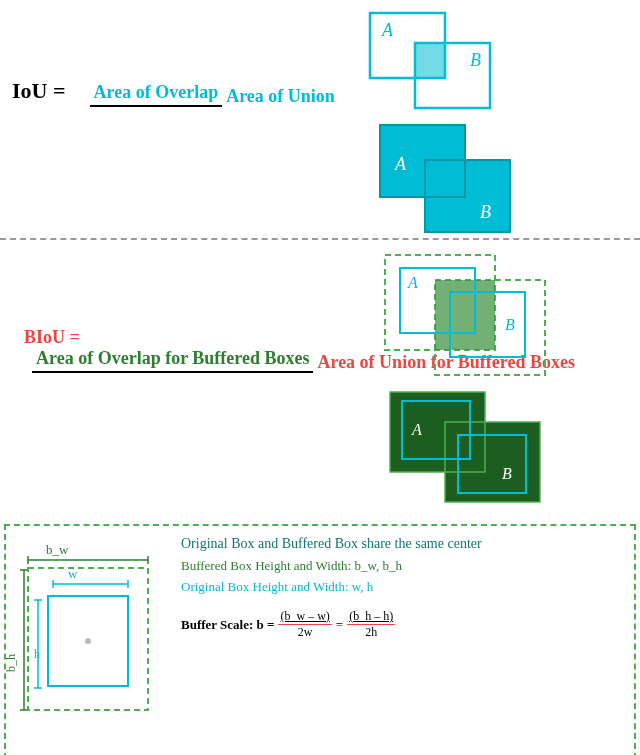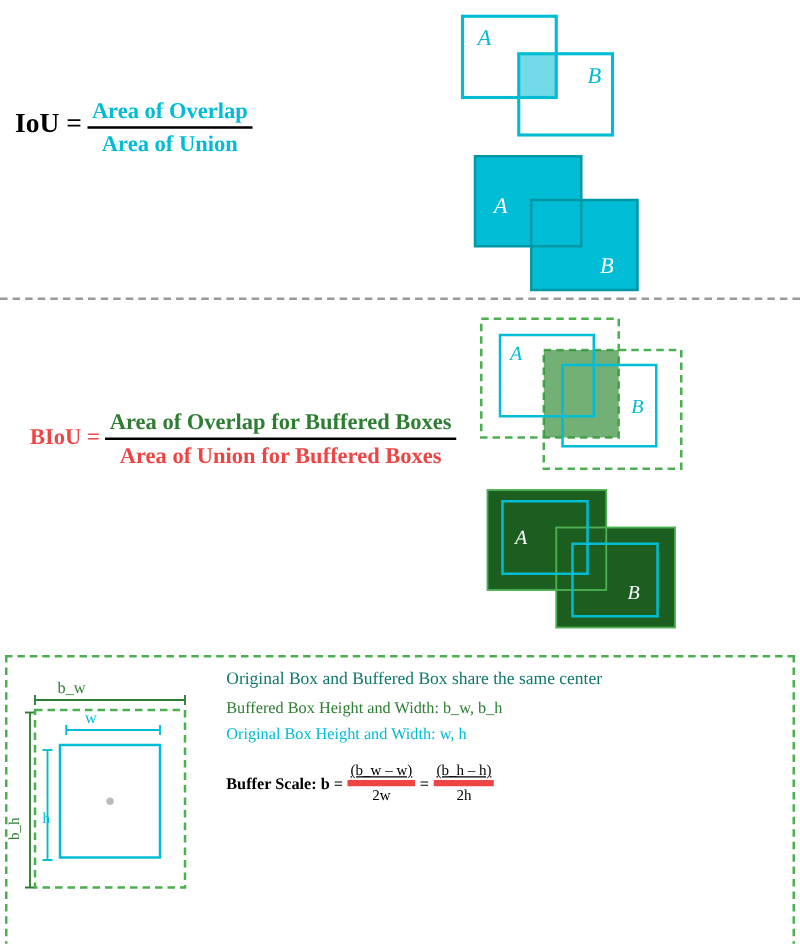--- a/index.html
+++ b/index.html
@@ -30,24 +30,24 @@
       left: 12px;
       top: 78px;
     }
     .iou-label {
       font-size: 22px;
       font-weight: bold;
       color: #000;
     }
     .formula-fraction {
       display: inline-flex;
-      flex-direction: column;
-      align-items: center;
+      flex-direction: row;
+      align-items: flex-end;
       vertical-align: middle;
-      margin-left: 0;
+      margin-left: 20px;
     }
     .frac-num {
       font-size: 18px;
       color: #00bcd4;
       font-weight: bold;
       border-bottom: 2px solid #000;
       padding-bottom: 2px;
       padding-left: 4px; padding-right: 4px;
     }
     .frac-den {
@@ -172,21 +172,21 @@
       font-weight: bold;
     }
     .fraction-inline {
       display: inline-flex;
       flex-direction: column;
       align-items: center;
       font-size: 12px;
       vertical-align: middle;
       margin: 0 2px;
     }
-    .fraction-inline .fn { border-bottom: 5px solid #ef4444; padding: 0 2px; text-decoration: underline; }
+    .fraction-inline .fn { border-bottom: 1px solid #ef4444; padding: 0 2px; text-decoration: underline; }
     .fraction-inline .fd { padding: 0 2px; }
     .underline { text-decoration: underline; }
 
     
     svg { overflow: visible; }
   </style>
 </head>
 <body>
 
 <div class="page">

